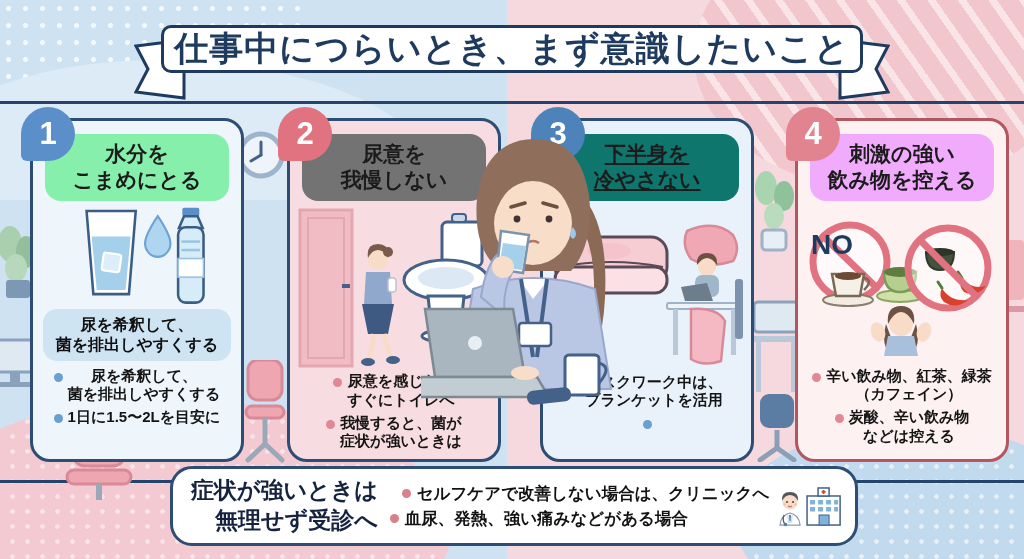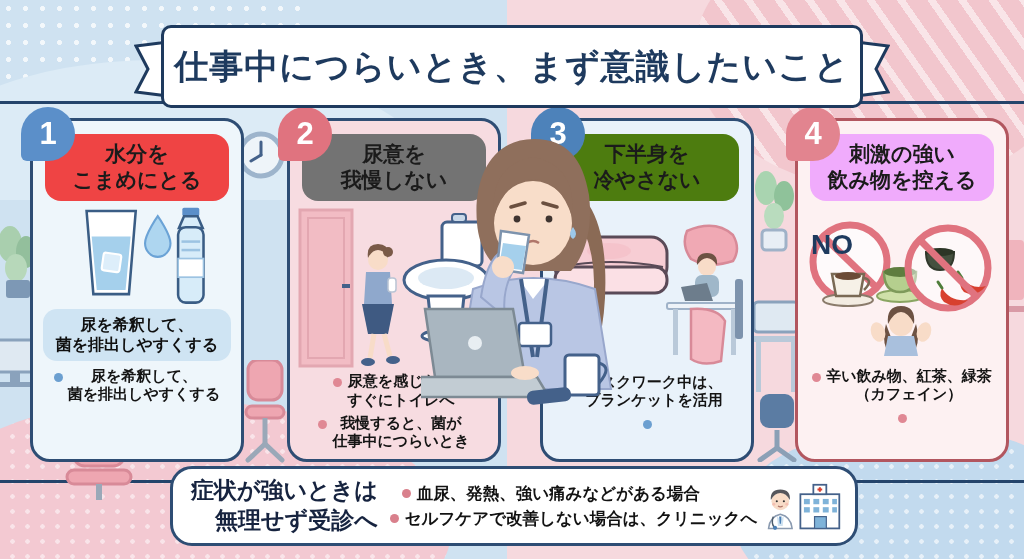--- a/index.html
+++ b/index.html
@@ -31,21 +31,21 @@
 
   .decor { position:absolute; z-index:1; }
 
   
   .ribbon-wrap { position:absolute; left:0; top:0; width:100%; z-index:5; }
   .ribbon-tail { position:absolute; top:38px; }
   .ribbon-tail.left { left:134px; }
   .ribbon-tail.right { right:134px; }
   .ribbon-box {
     position:absolute; left:50%; top:25px; transform:translateX(-50%);
-    width:702px; height:83px; background:#fff;
+    width:702px; height:48px; background:#fff;
     border:3.5px solid #1e3a5e; border-radius:10px;
     display:flex; align-items:center; justify-content:center;
   }
   .ribbon-text { font-size:34px; font-weight:800; color:#1e3a5e; letter-spacing:1px; white-space:nowrap; }
 
   
   .card { position:absolute; top:118px; width:214px; height:344px;
     border-radius:20px; border:3.5px solid #2e4d74; z-index:2;
     display:flex; flex-direction:column; }
   .card1 { left:30px;  background:#eef6fb; }
@@ -55,23 +55,23 @@
   .badge { position:absolute; left:-12px; top:-14px; width:54px; height:54px;
     border-radius:50% 50% 50% 6px; color:#fff; font-size:31px; font-weight:800;
     display:flex; align-items:center; justify-content:center; z-index:3; }
   .card1 .badge { background:#5b8fc9; }
   .card2 .badge { background:#e0737f; }
   .card3 .badge { background:#4d82ba; }
   .card4 .badge { background:#e2848f; }
   .card-head { margin:13px 12px 4px; border-radius:16px; padding:7px 2px;
     text-align:center; font-size:21px; font-weight:800; color:#1b1b1b;
     line-height:1.25; white-space:pre-line; }
-  .card1 .card-head { background:#ef4444; }
+  .card1 .card-head { background:#86efac; }
   .card2 .card-head { background:#737373; }
-  .card3 .card-head { background:#4d7c0f; }
+  .card3 .card-head { background:#0f766e;text-decoration:underline; }
   .card4 .card-head { background:#f0abfc; }
   .card-illu { display:flex; align-items:center; justify-content:center; }
   .highlight { margin:2px 10px 6px; background:#cfe4f3; border-radius:14px;
     padding:6px 4px; text-align:center; font-size:16px; font-weight:800;
     color:#101010; line-height:1.25; white-space:pre-line; }
   .bullets { padding:0 8px 8px; display:flex; flex-direction:column; gap:4px; }
   .bullet { display:flex; justify-content:center; gap:5px; }
   .bullet .dot { width:9px; height:9px; border-radius:50%; margin-top:6px; flex:0 0 auto; }
   .card1 .dot, .card3 .dot { background:#6b9fd0; }
   .card2 .dot, .card4 .dot { background:#e08894; }
@@ -184,20 +184,24 @@
       </svg>
     </div>
     <div class="highlight">尿を希釈して、
 菌を排出しやすくする</div>
     <div class="bullets">
       <div class="bullet">
           <span class="dot"></span>
           <span class="btext">尿を希釈して、
 菌を排出しやすくする</span>
         </div>
+      <div class="bullet">
+          <span class="dot"></span>
+          <span class="btext">1日に1.5〜2Lを目安に</span>
+        </div>
     </div>
   </div>
 
   <div class="card card2">
     <div class="badge">2</div>
     <div class="card-head">尿意を
 我慢しない</div>
     <div class="card-illu" style="height:168px;">
       <svg width="196" height="160" viewBox="0 0 196 160">
         <rect x="4" y="2" width="52" height="156" fill="#f2bcc4" stroke="#e3a7b1" stroke-width="3"></rect>
@@ -227,21 +231,21 @@
     </div>
     <div class="bullets">
       <div class="bullet">
           <span class="dot"></span>
           <span class="btext">尿意を感じたら
 すぐにトイレへ</span>
         </div>
       <div class="bullet">
           <span class="dot"></span>
           <span class="btext">我慢すると、菌が
-仕事中につらいとき</span>
+症状が強いときは</span>
         </div>
     </div>
   </div>
 
   <div class="card card3">
     <div class="badge">3</div>
     <div class="card-head">下半身を
 冷やさない</div>
     <div class="card-illu" style="height:168px;">
       <svg width="196" height="160" viewBox="0 0 196 160">
@@ -323,20 +327,22 @@
       </svg>
     </div>
     <div class="bullets">
       <div class="bullet">
           <span class="dot"></span>
           <span class="btext">辛い飲み物、紅茶、緑茶
 （カフェイン）</span>
         </div>
       <div class="bullet">
           <span class="dot"></span>
+          <span class="btext">炭酸、辛い飲み物
+などは控える</span>
         </div>
     </div>
   </div>
 
   <svg class="center-illu" width="230" height="278" viewBox="0 0 230 278">
     <path d="M150,80 Q178,120 172,175 Q168,205 178,215 Q186,180 184,140 Q182,100 168,78 Z" fill="#8a6a55"></path>
     <path d="M113,12 C70,12 52,52 56,96 C58,122 70,138 82,144 L150,144 C164,128 172,102 168,68 C162,32 146,12 113,12 Z" fill="#8f6f5c"></path>
     <ellipse cx="112" cy="96" rx="39" ry="42" fill="#f8ddc9"></ellipse>
     <path d="M73,90 Q68,38 112,30 Q156,38 151,90 Q140,54 112,52 Q84,54 73,90 Z" fill="#8f6f5c"></path>
     <path d="M90,80 L104,76" stroke="#6b4f3f" stroke-width="3.5" stroke-linecap="round"></path>
@@ -367,25 +373,25 @@
     </g>
     <rect x="106" y="262" width="44" height="14" rx="6" fill="#44618a" transform="rotate(-6 128 269)"></rect>
   </svg>
 
   <div class="footer">
     <div class="footer-title">症状が強いときは
 無理せず受診へ</div>
     <div class="footer-bullets">
       <div class="fbullet">
           <span class="dot"></span>
+          <span class="btext">セルフケアで改善しない場合は、クリニックへ</span>
+        </div>
+      <div class="fbullet">
+          <span class="dot"></span>
           <span class="btext">血尿、発熱、強い痛みなどがある場合</span>
-        </div>
-      <div class="fbullet">
-          <span class="dot"></span>
-          <span class="btext">セルフケアで改善しない場合は、クリニックへ</span>
         </div>
     </div>
     <svg width="128" height="72" viewBox="0 0 135 80">
       <g>
         <path d="M6,78 Q8,58 26,54 Q44,58 46,78 Z" fill="#ffffff" stroke="#8a9ab0" stroke-width="2.5"></path>
         <path d="M20,56 L26,64 L32,56 L30,74 L22,74 Z" fill="#cfe2f1"></path>
         <path d="M24,58 L28,58 L27,70 L25,70 Z" fill="#4a7fb5"></path>
         <circle cx="26" cy="32" r="15" fill="#f8dcc8"></circle>
         <path d="M10,30 Q8,12 26,12 Q44,12 42,30 Q36,18 26,18 Q16,18 10,30 Z" fill="#55565c"></path>
         <circle cx="20" cy="32" r="1.8" fill="#333"></circle>

